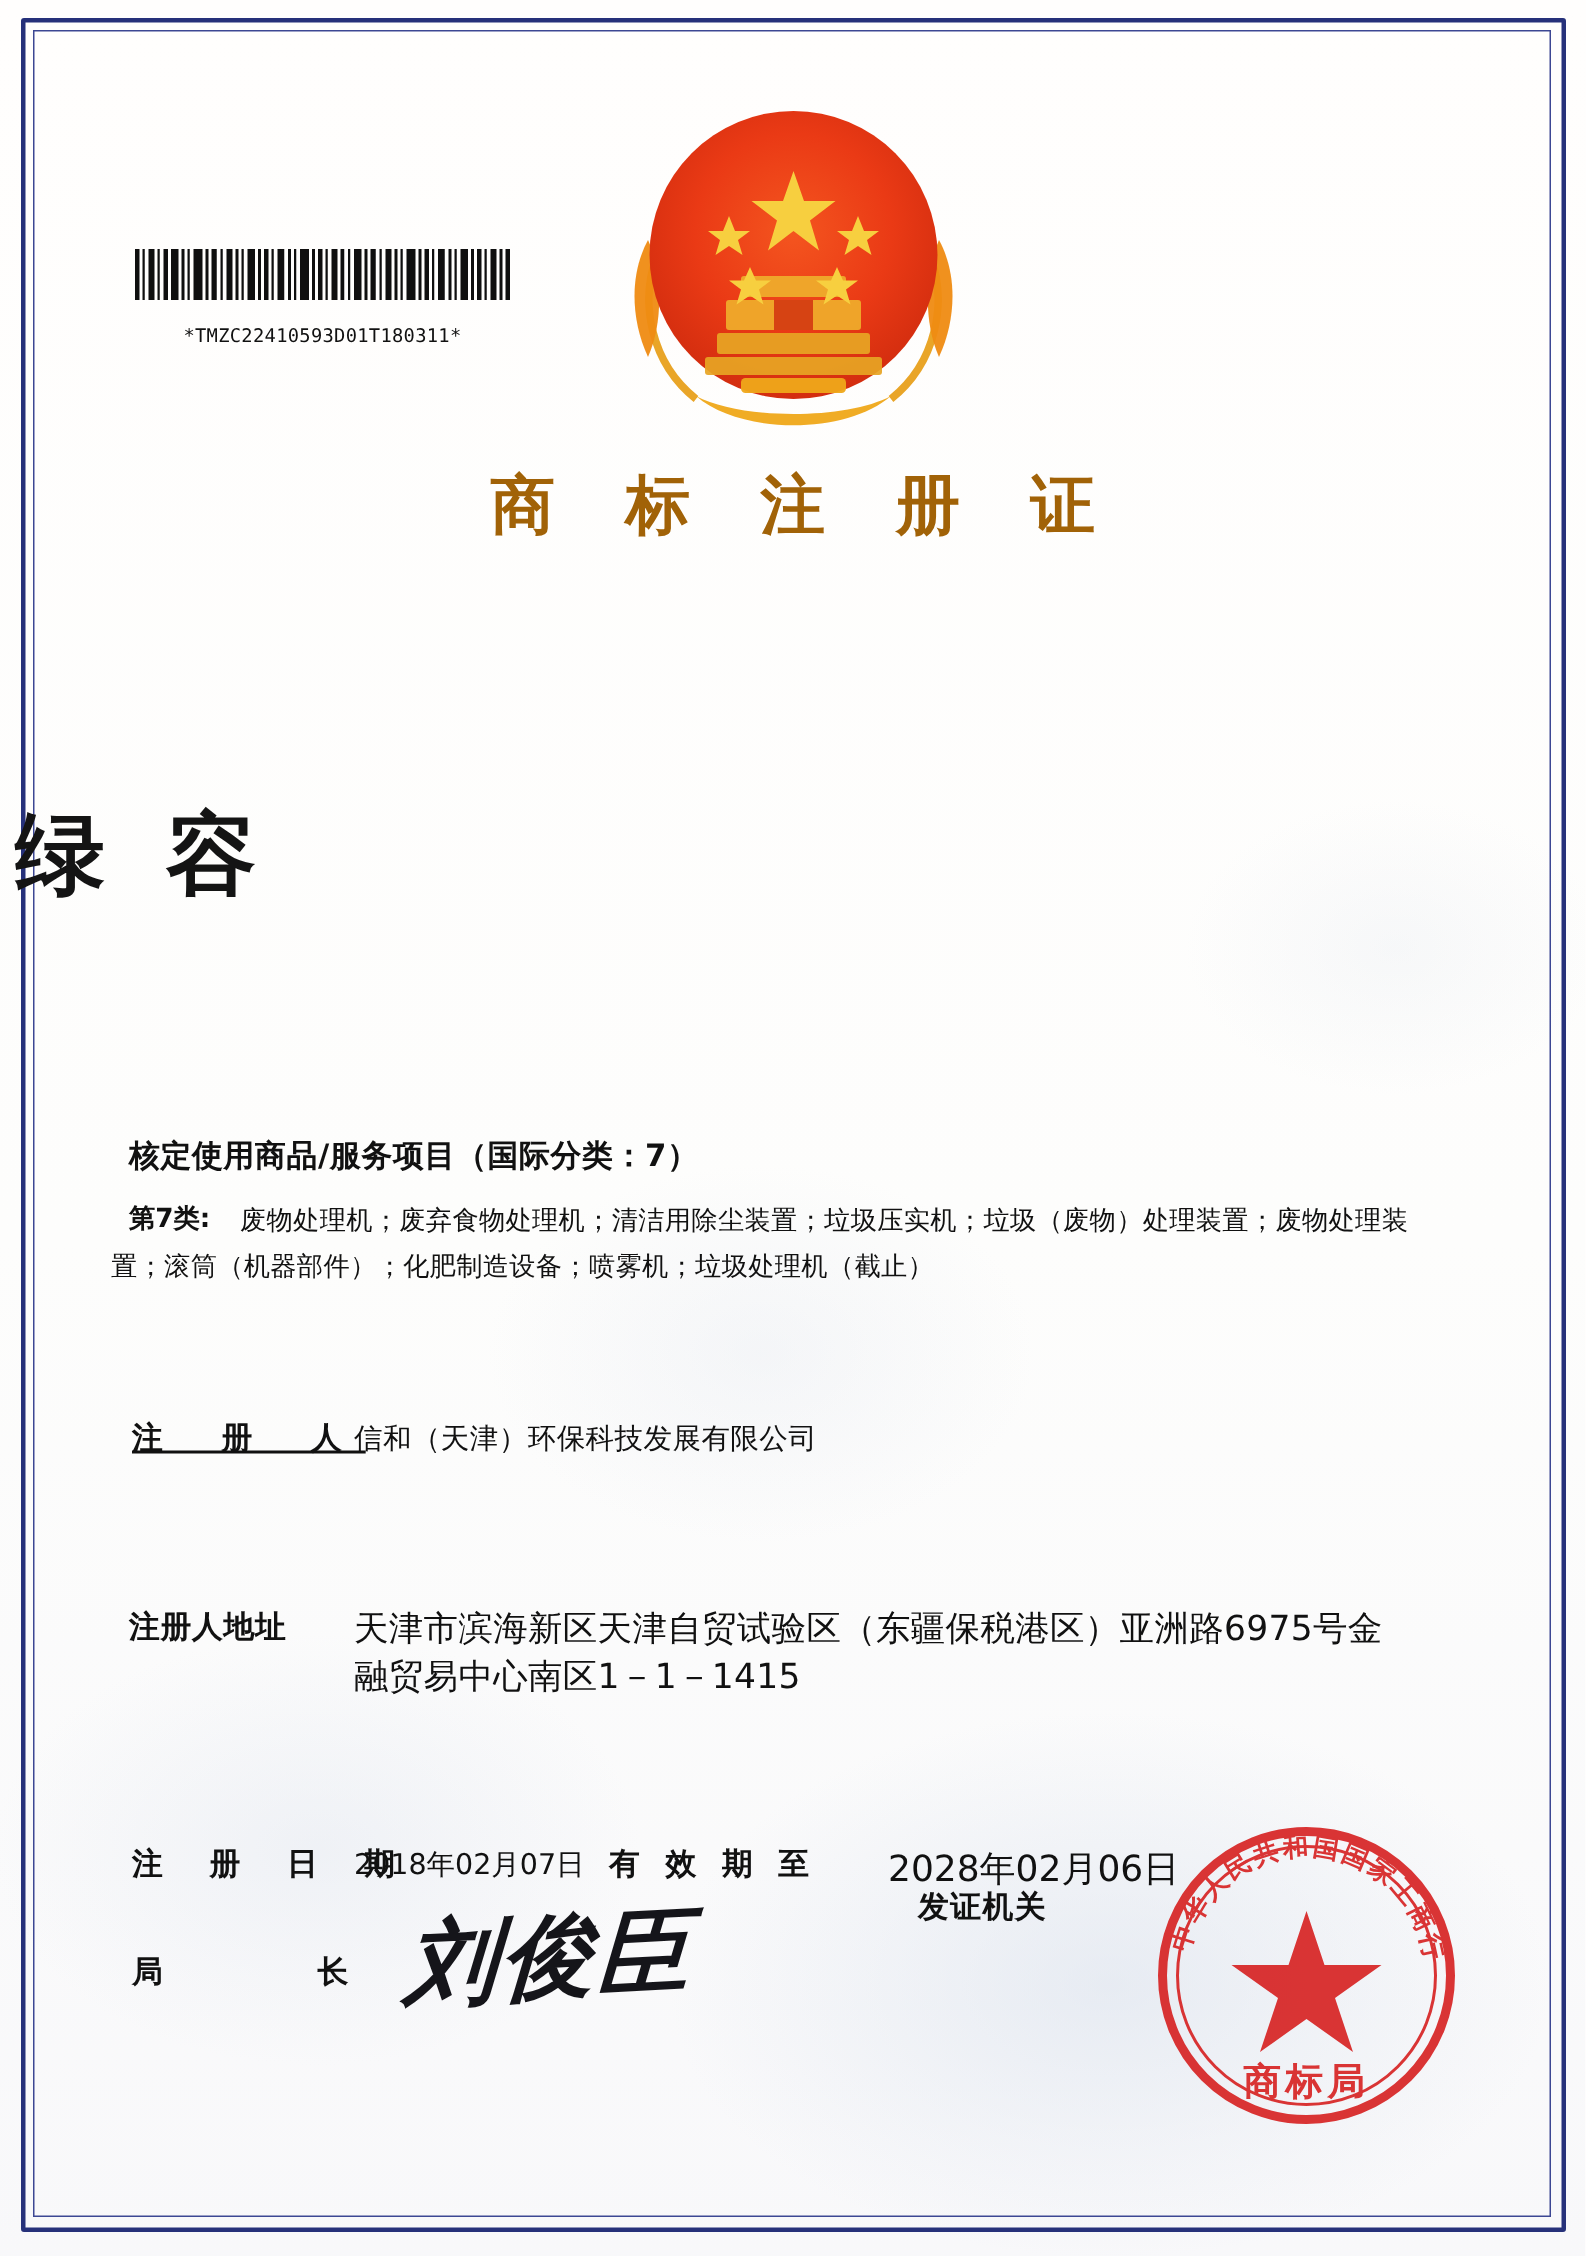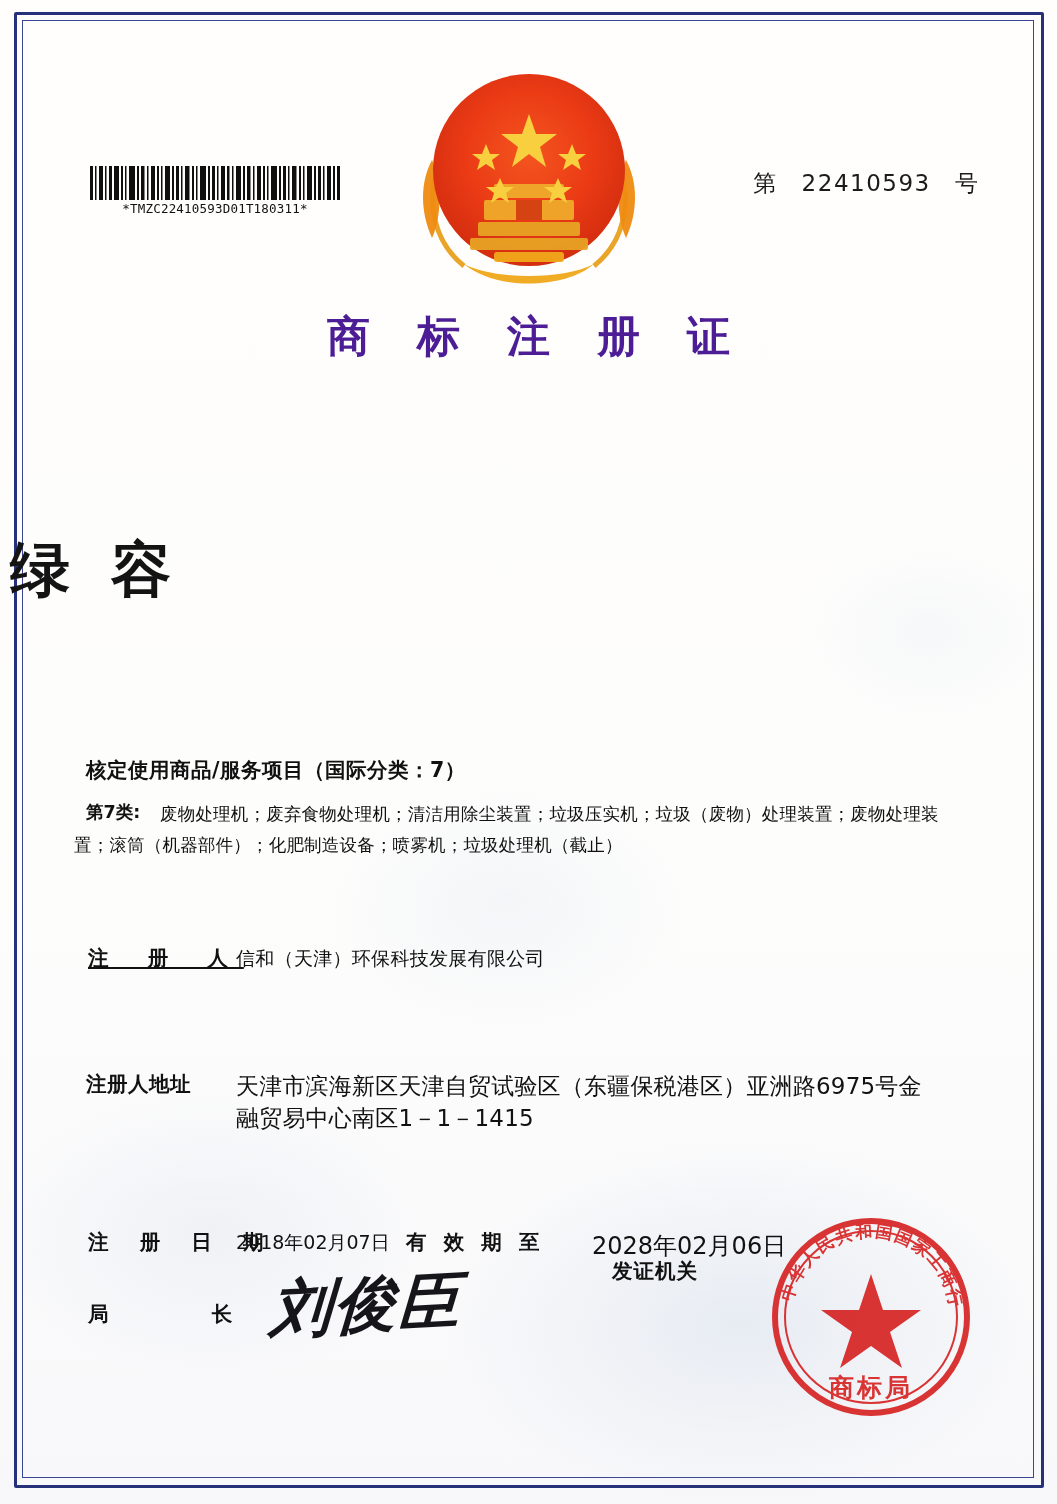--- a/index.html
+++ b/index.html
@@ -65,21 +65,21 @@
   .barcode {
     height: 34px;
     display: block;
     width: 100%;
   }
   .barcode-text {
     font-family: "DejaVu Sans Mono", monospace;
     font-size: 12.5px;
     letter-spacing: 0.2px;
     color: #111;
-    margin-top: 1px;
+    margin-top: 16px;
     white-space: nowrap;
   }
 
   
   .emblem {
     position: absolute;
     left: 408px;
     top: 52px;
     width: 242px;
     height: 245px;
@@ -105,21 +105,21 @@
   .doc-title {
     position: absolute;
     left: 0;
     right: 0;
     top: 308px;
     text-align: center;
     font-family: "DejaVu Serif", serif;
     font-weight: bold;
     font-size: 43px;
     letter-spacing: 16px;
-    color: #4c1d95;
+    color: #a16207;
     text-indent: 16px;
   }
 
   
   .mark {
     position: absolute;
     left: 0;
     right: 0;
     top: 530px;
     font-family: "DejaVu Serif", serif;
@@ -362,25 +362,20 @@
           <polygon points="150,126 154,135 164,135 156,141 159,151 150,145 141,151 144,141 136,135 146,135"></polygon>
         </g>
 
         <g fill="#f0a81a" opacity="0.95">
           <rect x="86" y="200" width="70" height="10" rx="3"></rect>
           <path d="M56 212 C86 238 156 238 186 212 C156 228 86 228 56 212 Z"></path>
         </g>
       </svg>
     </div>
 
-    <div class="serial">
-      <span>第</span>
-      <span class="num">22410593</span>
-      <span>号</span>
-    </div>
 
     <div class="doc-title">商 标 注 册 证</div>
 
     <div class="mark">绿 容</div>
 
     <div class="field-head" id="goods-title">核定使用商品/服务项目（国际分类：7）</div>
     <div class="field-val" id="goods-list">废物处理机；废弃食物处理机；清洁用除尘装置；垃圾压实机；垃圾（废物）处理装置；废物处理装置；滚筒（机器部件）；化肥制造设备；喷雾机；垃圾处理机（截止）</div>
     <div class="field-head" id="goods-class">第7类:</div>
 
     <div class="field-head" id="owner-label">注 册 人</div>

